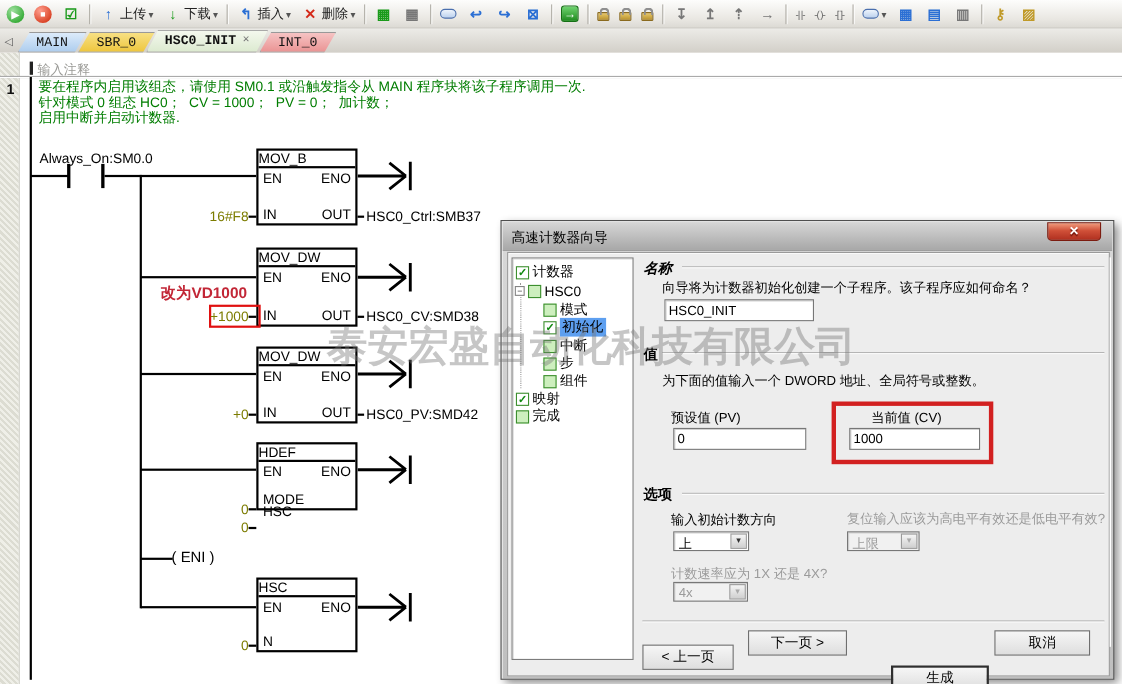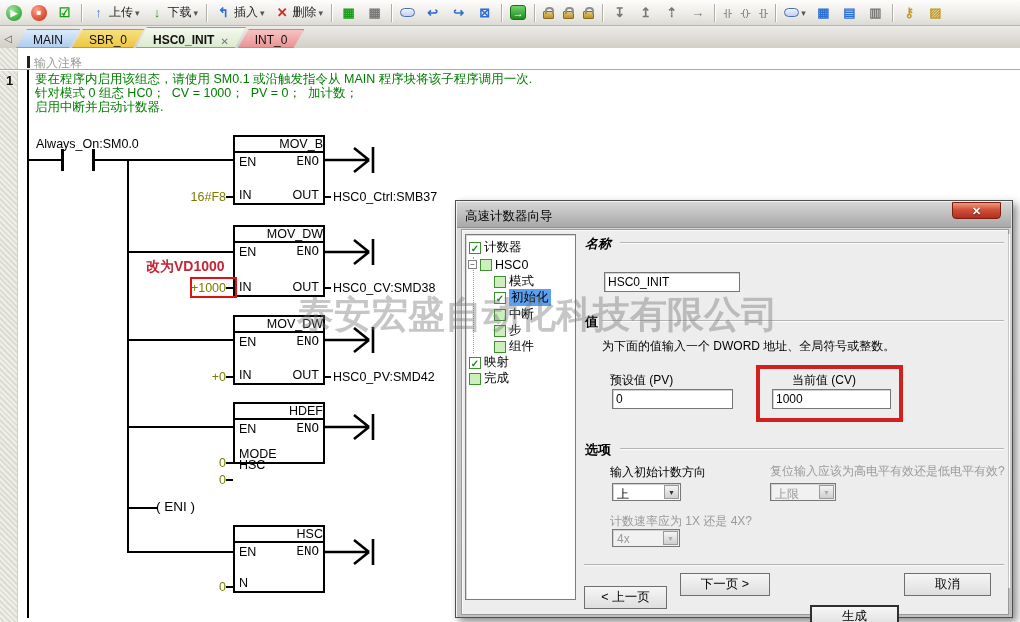--- a/index.html
+++ b/index.html
@@ -23,21 +23,21 @@
   .lkbody { position:relative; width:11px; height:8px; background:linear-gradient(#e8c86a,#b8922e); border:1px solid #8a6a1e; border-radius:1px; margin-top:5px; }
   .lkbody::before { content:''; position:absolute; left:1px; top:-5px; width:5px; height:5px; border:2px solid #8f8f8f; border-bottom:none; border-radius:4px 4px 0 0; }
   .tinylad { font-size:9px; color:#666; letter-spacing:-1px; white-space:nowrap; }
   .tagoval { width:15px; height:9px; border:1px solid #4a6fae; border-radius:5px; background:linear-gradient(#eef4fc,#bcd2ee); }
 
   
   .tabbar { position:absolute; left:0; top:26px; width:1020px; height:22px;
     background:linear-gradient(#ecebe7,#d2cfc8); display:flex; align-items:flex-end; }
   .tabnav { width:16px; text-align:center; font-size:10px; color:#555; padding-bottom:4px; }
   .tab { position:relative; height:19px; margin-right:-8px; padding:2px 16px 0 16px; font-size:12px; color:#111;
-    clip-path:polygon(11px 0, 100% 0, calc(100% - 11px) 100%, 0 100%); border:1px solid #999; display:flex; gap:6px; align-items:flex-end;}
+    clip-path:polygon(11px 0, 100% 0, calc(100% - 11px) 100%, 0 100%); border:1px solid #999; display:flex; gap:6px; align-items:flex-start;font-family:Liberation Mono, monospace;}
   .tab.main  { background:linear-gradient(#dcebfa,#aecdee); }
   .tab.sbr   { background:linear-gradient(#f7e083,#eec63e); }
   .tab.hsc   { background:linear-gradient(#f4f8ee,#dcead0); height:21px; font-weight:bold; }
   .tab.int   { background:linear-gradient(#f6c3c3,#ea9494); }
   .tabclose { font-size:10px; color:#777; font-weight:normal; }
 
   
   .editor { position:absolute; left:0; top:48px; width:1020px; height:574px; background:#fff; }
   .hatch { position:absolute; left:0; top:0; width:18px; height:574px;
     background:repeating-linear-gradient(45deg,#efefe8 0 2px,#dcdcd2 2px 4px); border-right:1px solid #cfcfc6; }
@@ -46,23 +46,23 @@
   .ed-sep { position:absolute; left:0; top:21px; width:1020px; height:2px; background:#aaa; border-bottom:1px solid #fff; }
   .netnum { position:absolute; left:6px; top:25px; font-size:13px; font-weight:bold; color:#111; }
   .comment { position:absolute; left:35px; top:25px; font-size:12.5px; line-height:13.5px; color:#007d00; white-space:pre; }
 
   .hl { position:absolute; height:2px; background:#000; }
   .vl { position:absolute; width:2px; background:#000; }
   .cbar { position:absolute; width:3px; height:22px; background:#000; }
   .lbl { position:absolute; font-size:12.5px; color:#000; white-space:nowrap; }
   .olv { position:absolute; font-size:12.5px; color:#7c7c00; text-align:right; white-space:nowrap; }
   .lblock { position:absolute; width:92px; background:#fff; border:2px solid #000; }
-  .lblock .bt { position:absolute; left:0; right:0; top:0; height:16px; text-align:right; font-size:12.5px; border-bottom:2px solid #000; }
+  .lblock .bt { position:absolute; left:0; right:0; top:0; height:16px; text-align:left; font-size:12.5px; border-bottom:2px solid #000; }
   .lblock .en  { position:absolute; left:4px;  top:18px; font-size:12.5px; }
-  .lblock .eno { position:absolute; right:4px; top:18px; font-size:12.5px;font-family:Liberation Mono, monospace; }
+  .lblock .eno { position:absolute; right:4px; top:18px; font-size:12.5px; }
   .lblock .pbl { position:absolute; left:4px;  bottom:1px; font-size:12.5px; }
   .lblock .pbr { position:absolute; right:4px; bottom:1px; font-size:12.5px; }
   .lblock .pml { position:absolute; left:4px;  font-size:12.5px; }
   .arrow { position:absolute; width:57px; height:30px; }
   .rednote { position:absolute; left:146px; top:510px; color:#c22636; font-size:14px; font-weight:bold;text-align:right; }
   .redbox { position:absolute; border:2px solid #e01010; }
   .coil { position:absolute; font-size:13.5px; color:#000; white-space:pre; }
 
   
   .watermark { position:absolute; left:266px; top:290px; width:500px; font-size:37px; font-weight:bold;
@@ -390,20 +390,21 @@
         <div class="trow" style="left:3px; top:136px;">
           <span class="cb"></span>
           <span>完成</span>
         </div>
       </div>
 
       <div class="vfaint"></div>
 
       <div class="sect" style="left:123px; top:5px;font-style:italic;">名称</div>
       <div class="sline" style="left:158px; top:12px; width:384px;"></div>
+      <div class="dtext" style="left:140px; top:23px;">向导将为计数器初始化创建一个子程序。该子程序应如何命名？</div>
       <input class="field" style="left: 142px; top: 42px; width: 136px; height: 20px;" readonly="" value="HSC0_INIT">
 
       <div class="sect" style="left:123px; top:83px;">值</div>
       <div class="sline" style="left:140px; top:90px; width:402px;"></div>
       <div class="dtext" style="left:140px; top:108px;">为下面的值输入一个 DWORD 地址、全局符号或整数。</div>
       <div class="dlab" style="left:148px; top:142px;">预设值 (PV)</div>
       <input class="field" style="left: 150px; top: 159px; width: 121px; height: 20px;" readonly="" value="0">
       <div class="dlab" style="left:330px; top:142px;">当前值 (CV)</div>
       <input class="field" style="left: 310px; top: 159px; width: 119px; height: 20px;" readonly="" value="1000">
       <div class="cvredbox" style="left:294px; top:135px; width:147px; height:57px;"></div>

